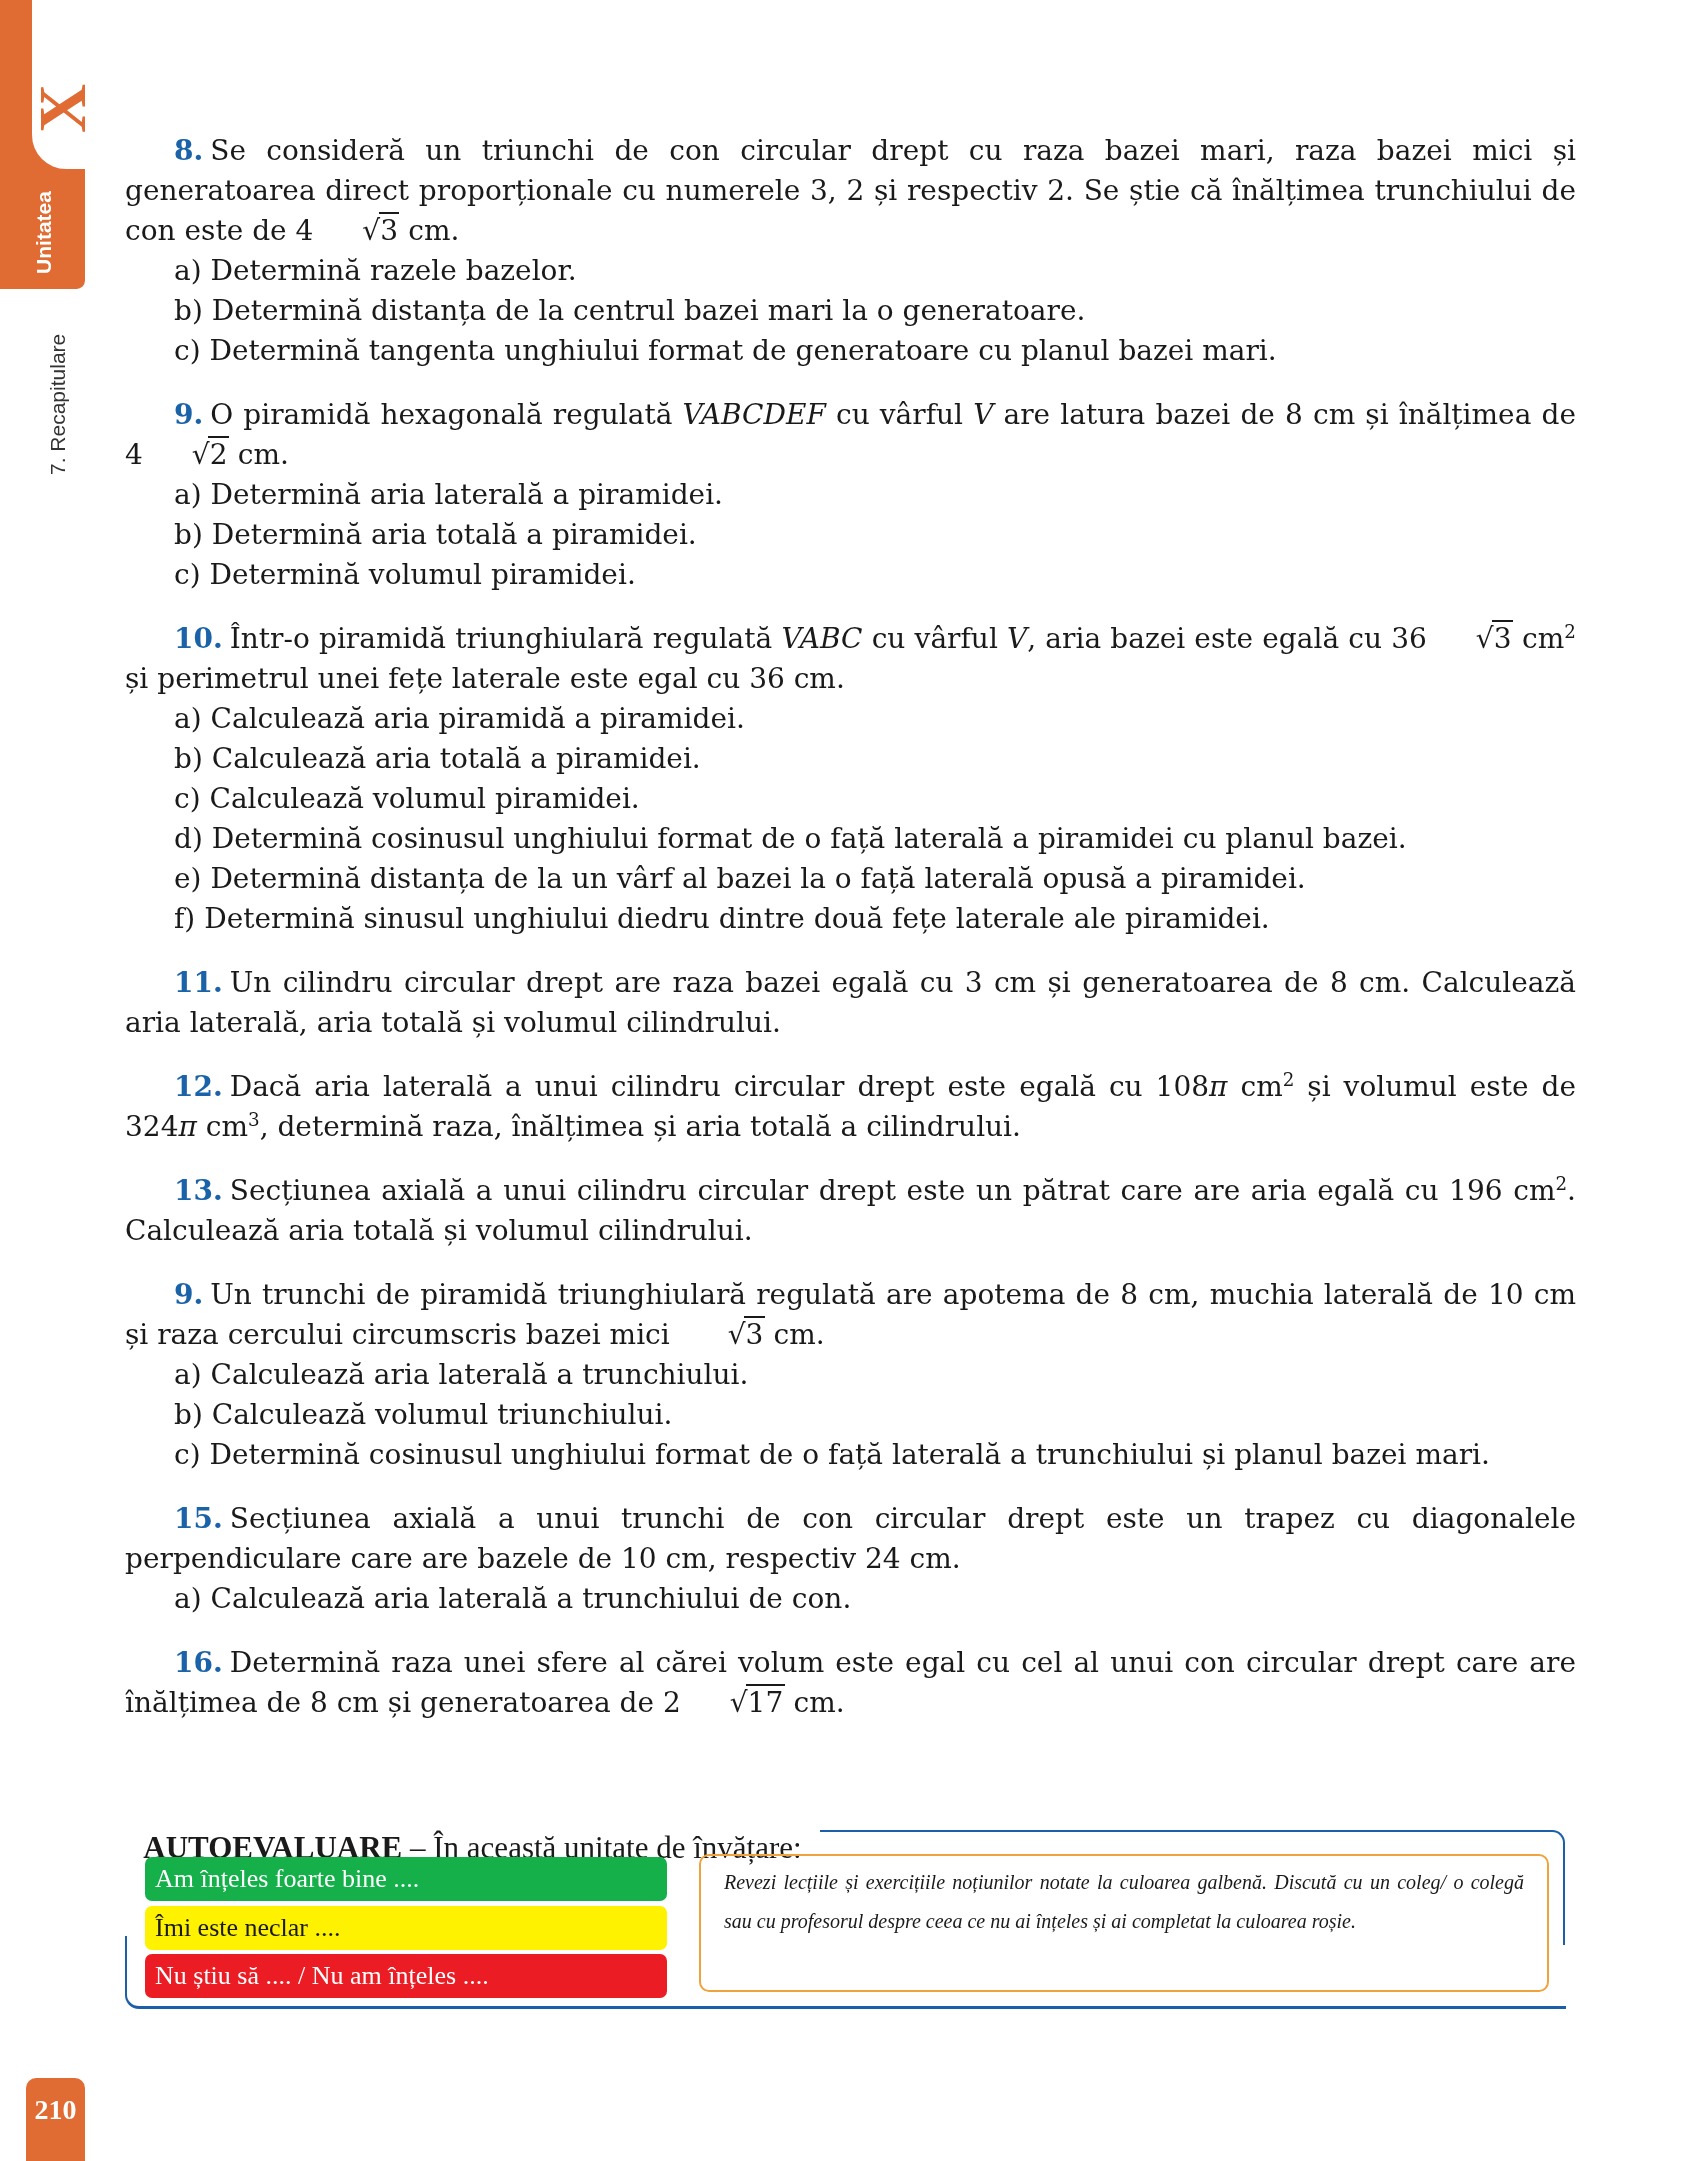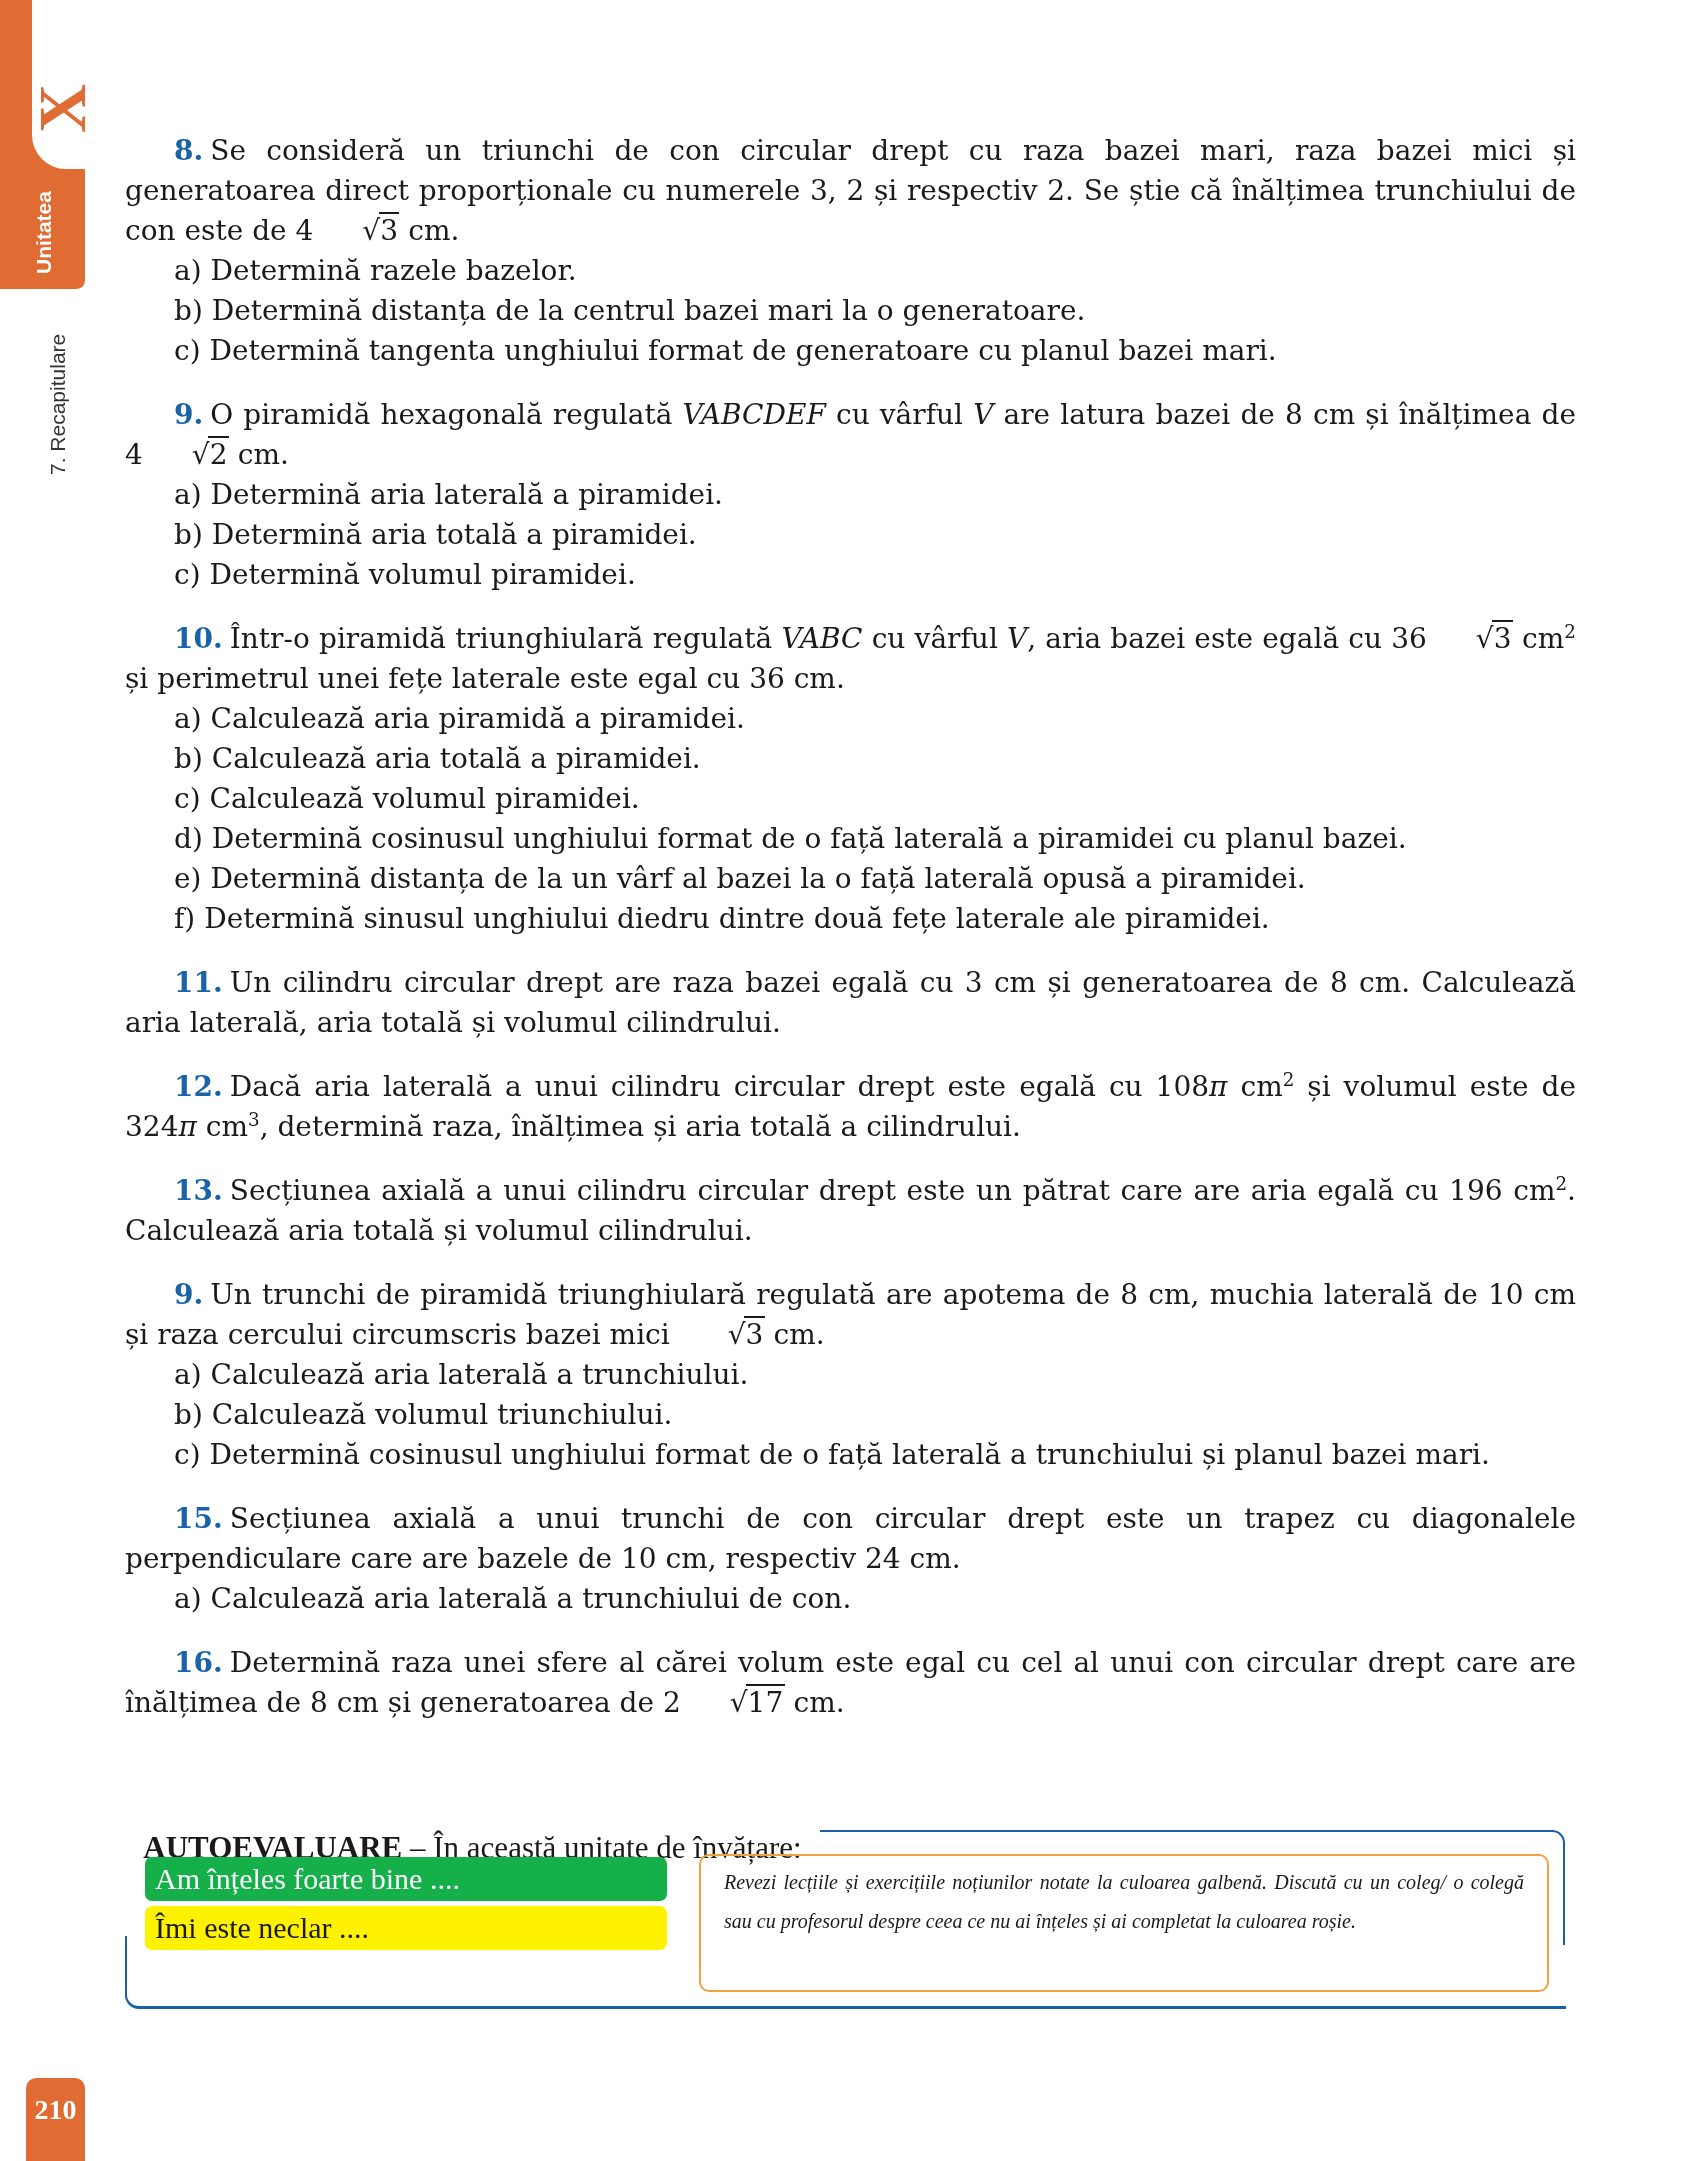--- a/index.html
+++ b/index.html
@@ -48,21 +48,21 @@
   .se-title { position:absolute; left:18.3px; top:18px; font-family:"Liberation Serif", serif;
               font-size:31px; line-height:42px; white-space:nowrap; }
   .se-title b { font-weight:bold; }
   .frame-top { position:absolute; left:695px; top:21px; width:743px; height:113px;
                border-top:2.8px solid #1b5fa8; border-right:2.8px solid #1b5fa8; border-top-right-radius:12.7px;
                border-bottom:none; }
   .frame-bottom { position:absolute; left:0; top:127px; width:1439px; height:70px;
                   border-left:2.1px solid #1b5fa8; border-bottom:3.5px solid #1b5fa8;
                   border-bottom-left-radius:14px; }
   .bar { position:absolute; left:20px; width:522px; height:44px; border-radius:7px;
-         font-family:"Liberation Serif", serif; font-size:30px; line-height:44px;
+         font-family:"Liberation Serif", serif; font-size:26px; line-height:44px;
          padding-left:10px; box-sizing:border-box; white-space:nowrap; }
   .bar.green { top:48px; background:#15b04a; color:#ffffff; }
   .bar.yellow { top:97px; background:#fff200; color:#1a1a1a; }
   .bar.red { top:145px; background:#ec1c24; color:#ffffff; }
   .advice { position:absolute; left:574px; top:45px; width:850px; height:138px;
             border:2.8px solid #f0a23c; border-radius:10px; box-sizing:border-box;
             padding:7px 23px; font-family:"Liberation Serif", serif; font-style:italic;
             font-size:20px; line-height:39px; text-align:justify; }
 </style>
 </head>
@@ -147,19 +147,20 @@
     </div>
   </div>
 </div>
 
 <div class="self-eval">
   <div class="frame-top"></div>
   <div class="frame-bottom"></div>
   <div class="se-title"><b>AUTOEVALUARE</b><span> – În această unitate de învățare:</span></div>
   <div class="bar green">Am înțeles foarte bine ....</div>
   <div class="bar yellow">Îmi este neclar ....</div>
+  <div class="bar red">Nu știu să .... / Nu am înțeles ....</div>
   <div class="advice">Revezi lecțiile și exercițiile noțiunilor notate la culoarea galbenă. Discută cu un coleg/ o colegă sau cu profesorul despre ceea ce nu ai înțeles și ai completat la culoarea roșie.</div>
 </div>
 
 <div class="page-num">
     <span>210</span>
   </div>
 
 
 </body></html>

